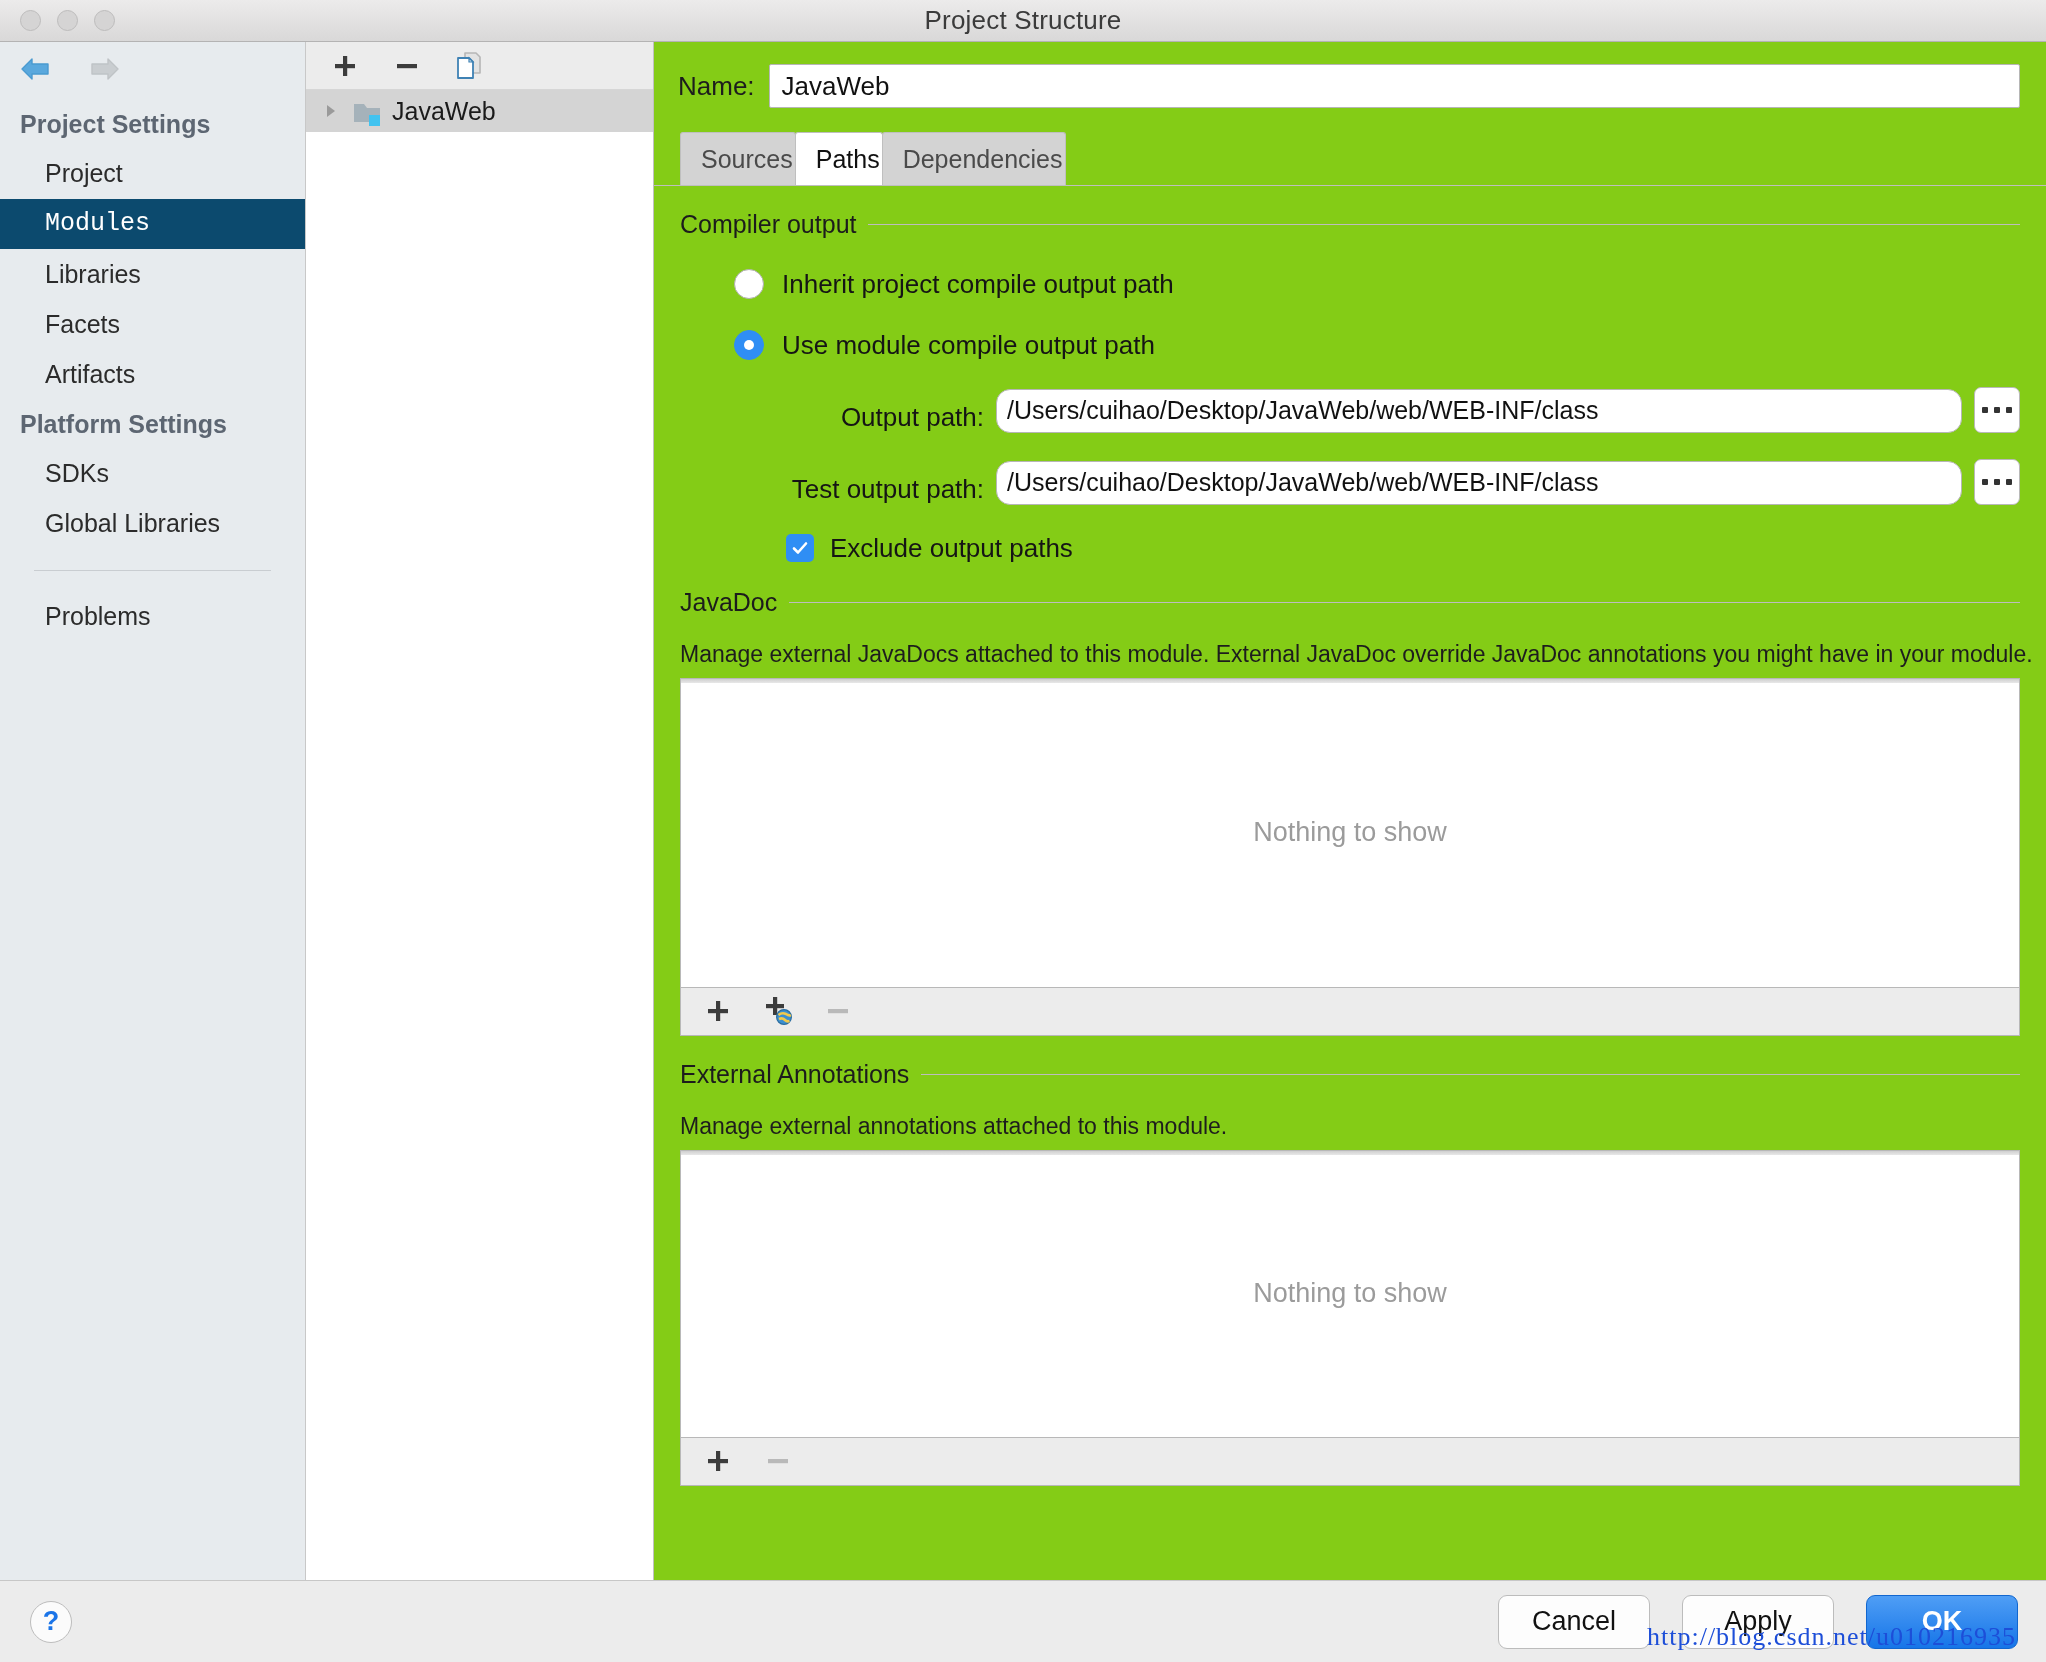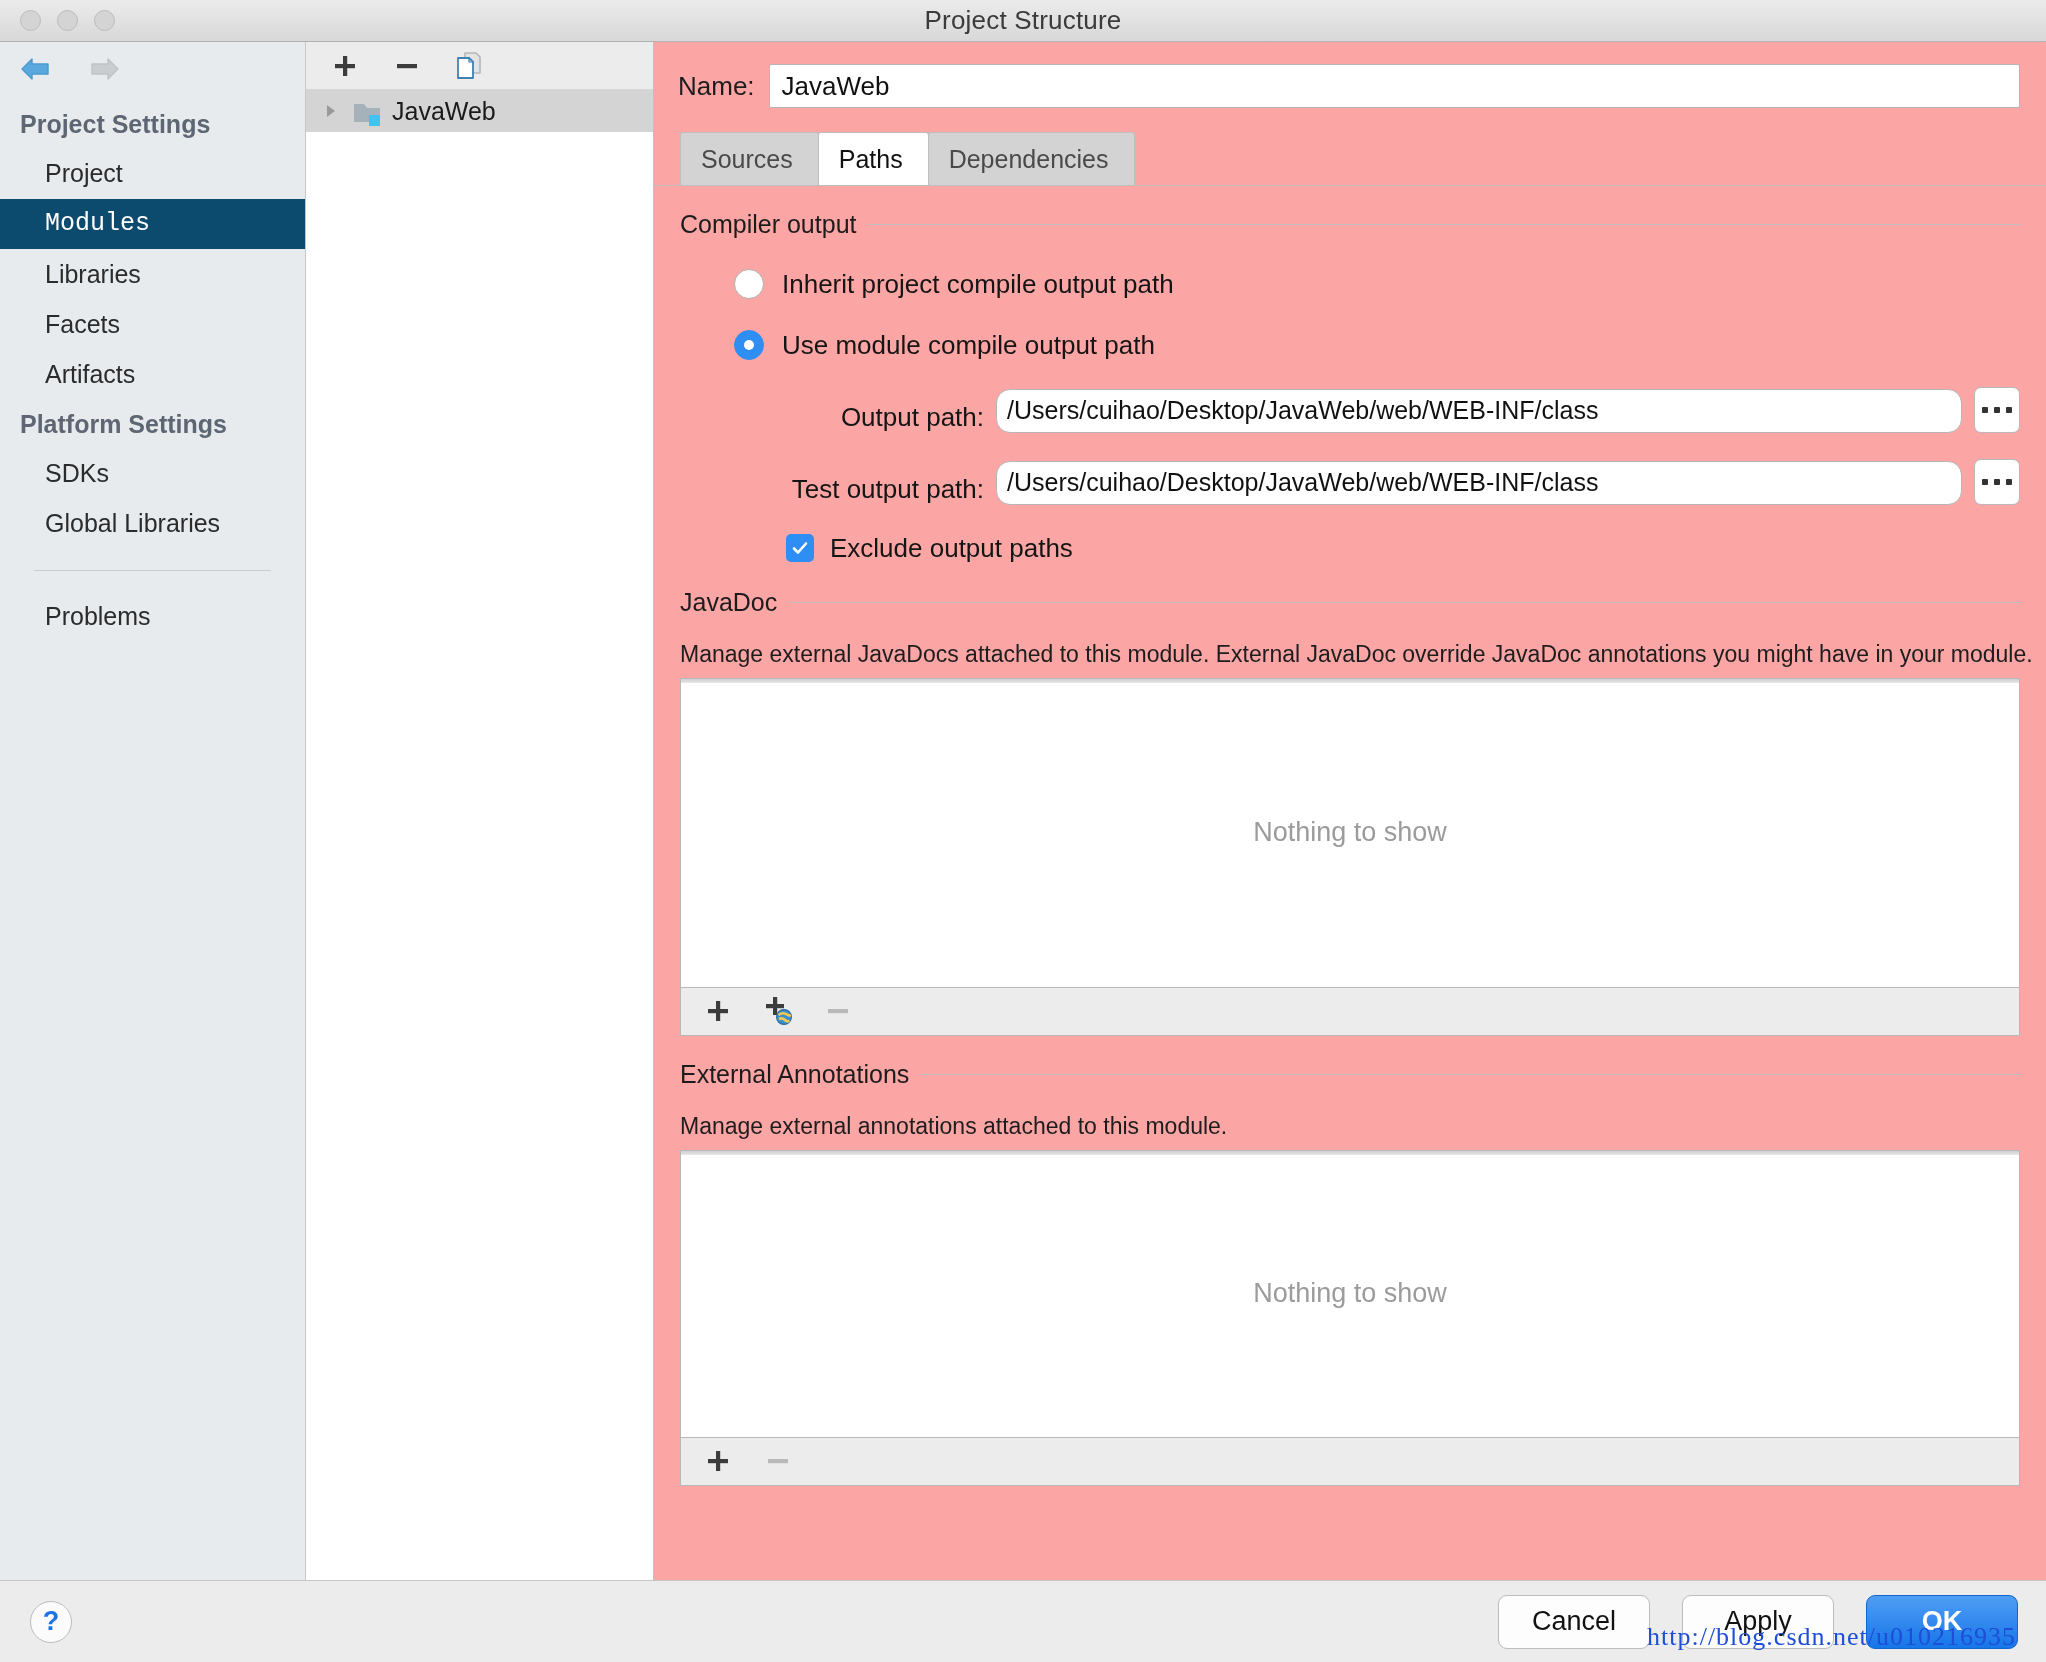--- a/index.html
+++ b/index.html
@@ -74,39 +74,39 @@
   .tb-btn { width:34px; height:34px; display:flex; align-items:center; justify-content:center; }
   .tree-row {
     height: 42px; display:flex; align-items:center; gap:10px;
     padding-left: 14px; background:#d4d4d4;
     font-size:25px; color:#1a1a1a;
   }
   .tri { width:22px; display:flex; align-items:center; justify-content:center; }
   .folder-ico { position:relative; width:30px; height:24px; }
 
   
-  .pane { flex:1; display:flex; flex-direction:column; background:#fca5a5; min-width:0; }
+  .pane { flex:1; display:flex; flex-direction:column; background:#84cc16; min-width:0; }
 
   .name-row { display:flex; align-items:center; padding:22px 26px 0 24px; gap:14px; }
   .name-label { font-size:26px; color:#1d1d1d; white-space:nowrap; }
   .name-input {
     flex:1; height:44px; background:#ffffff;
     border:1px solid #b6b6b6; border-radius:2px;
     font-size:26px; color:#111; padding:0 12px;
     display:flex; align-items:center;
     font-family:"Liberation Sans", sans-serif;
     outline:none;
   }
 
   
   .tabs { display:flex; align-items:flex-end; padding:24px 0 0 26px; gap:0; position:relative; }
   .tab {
     font-size:25px; color:#4a4a4a;
     background:#d3d3d3;
-    padding:10px 25px 9px 20px;
+    padding:10px 2px 9px 20px;
     border:1px solid #bfbfbf; border-bottom:none;
     border-radius:3px 3px 0 0;
     margin-right:-1px;
     line-height:1.3;
   }
   .tab.active { background:#ffffff; color:#101010; border-color:#bfbfbf; position:relative; z-index:2; }
   .tabs-underline { height:1px; background:#bfbfbf; margin:0 0 0 0; }
 
   .tab-body { flex:1; padding: 0 26px 0 26px; overflow:hidden; }
 

